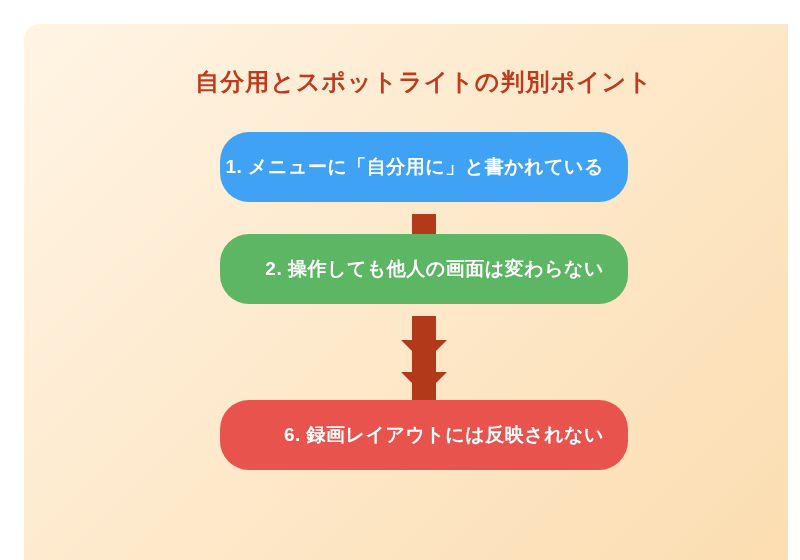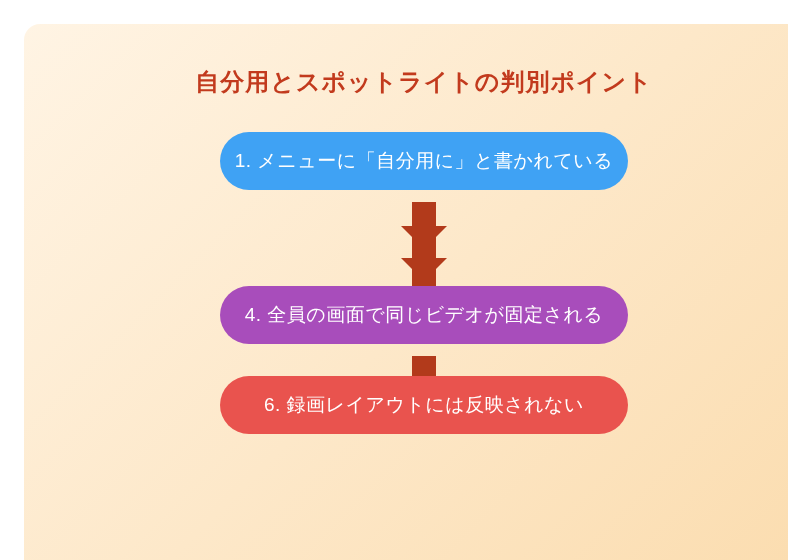--- a/index.html
+++ b/index.html
@@ -33,28 +33,28 @@
     position:absolute;
     top:96px;
     left:0;
     right:0;
     display:flex;
     flex-direction:column;
     align-items:center;
   }
   .step{
     width:408px;
-    height:58px;
+    height:70px;
     border-radius:29px;
     display:flex;
     align-items:center;
-    justify-content:center;
+    justify-content:flex-end;
     color:#ffffff;
     font-size:19px;
-    font-weight:normal;
+    font-weight:bold;
     letter-spacing:0.5px;
     white-space:nowrap;
   }
   .arrow{
     height:32px;
     display:flex;
     flex-direction:column;
     align-items:center;
   }
   .arrow .stem{
@@ -80,35 +80,35 @@
 
     <div class="step" style="background: rgb(63, 162, 244);">
       <span>1. メニューに「自分用に」と書かれている</span>
     </div>
 
     <div class="arrow">
       <div class="stem"></div>
       <div class="head"></div>
     </div>
 
+    <div class="step" style="background: rgb(92, 182, 99);">
+      <span>2. 操作しても他人の画面は変わらない</span>
+    </div>
 
     <div class="arrow">
       <div class="stem"></div>
       <div class="head"></div>
     </div>
 
 
     <div class="arrow">
       <div class="stem"></div>
       <div class="head"></div>
     </div>
 
-    <div class="step" style="background: rgb(168, 77, 187);">
-      <span>4. 全員の画面で同じビデオが固定される</span>
-    </div>
 
     <div class="arrow">
       <div class="stem"></div>
       <div class="head"></div>
     </div>
 
     <div class="step" style="background: rgb(233, 83, 78);">
       <span>6. 録画レイアウトには反映されない</span>
     </div>
 

